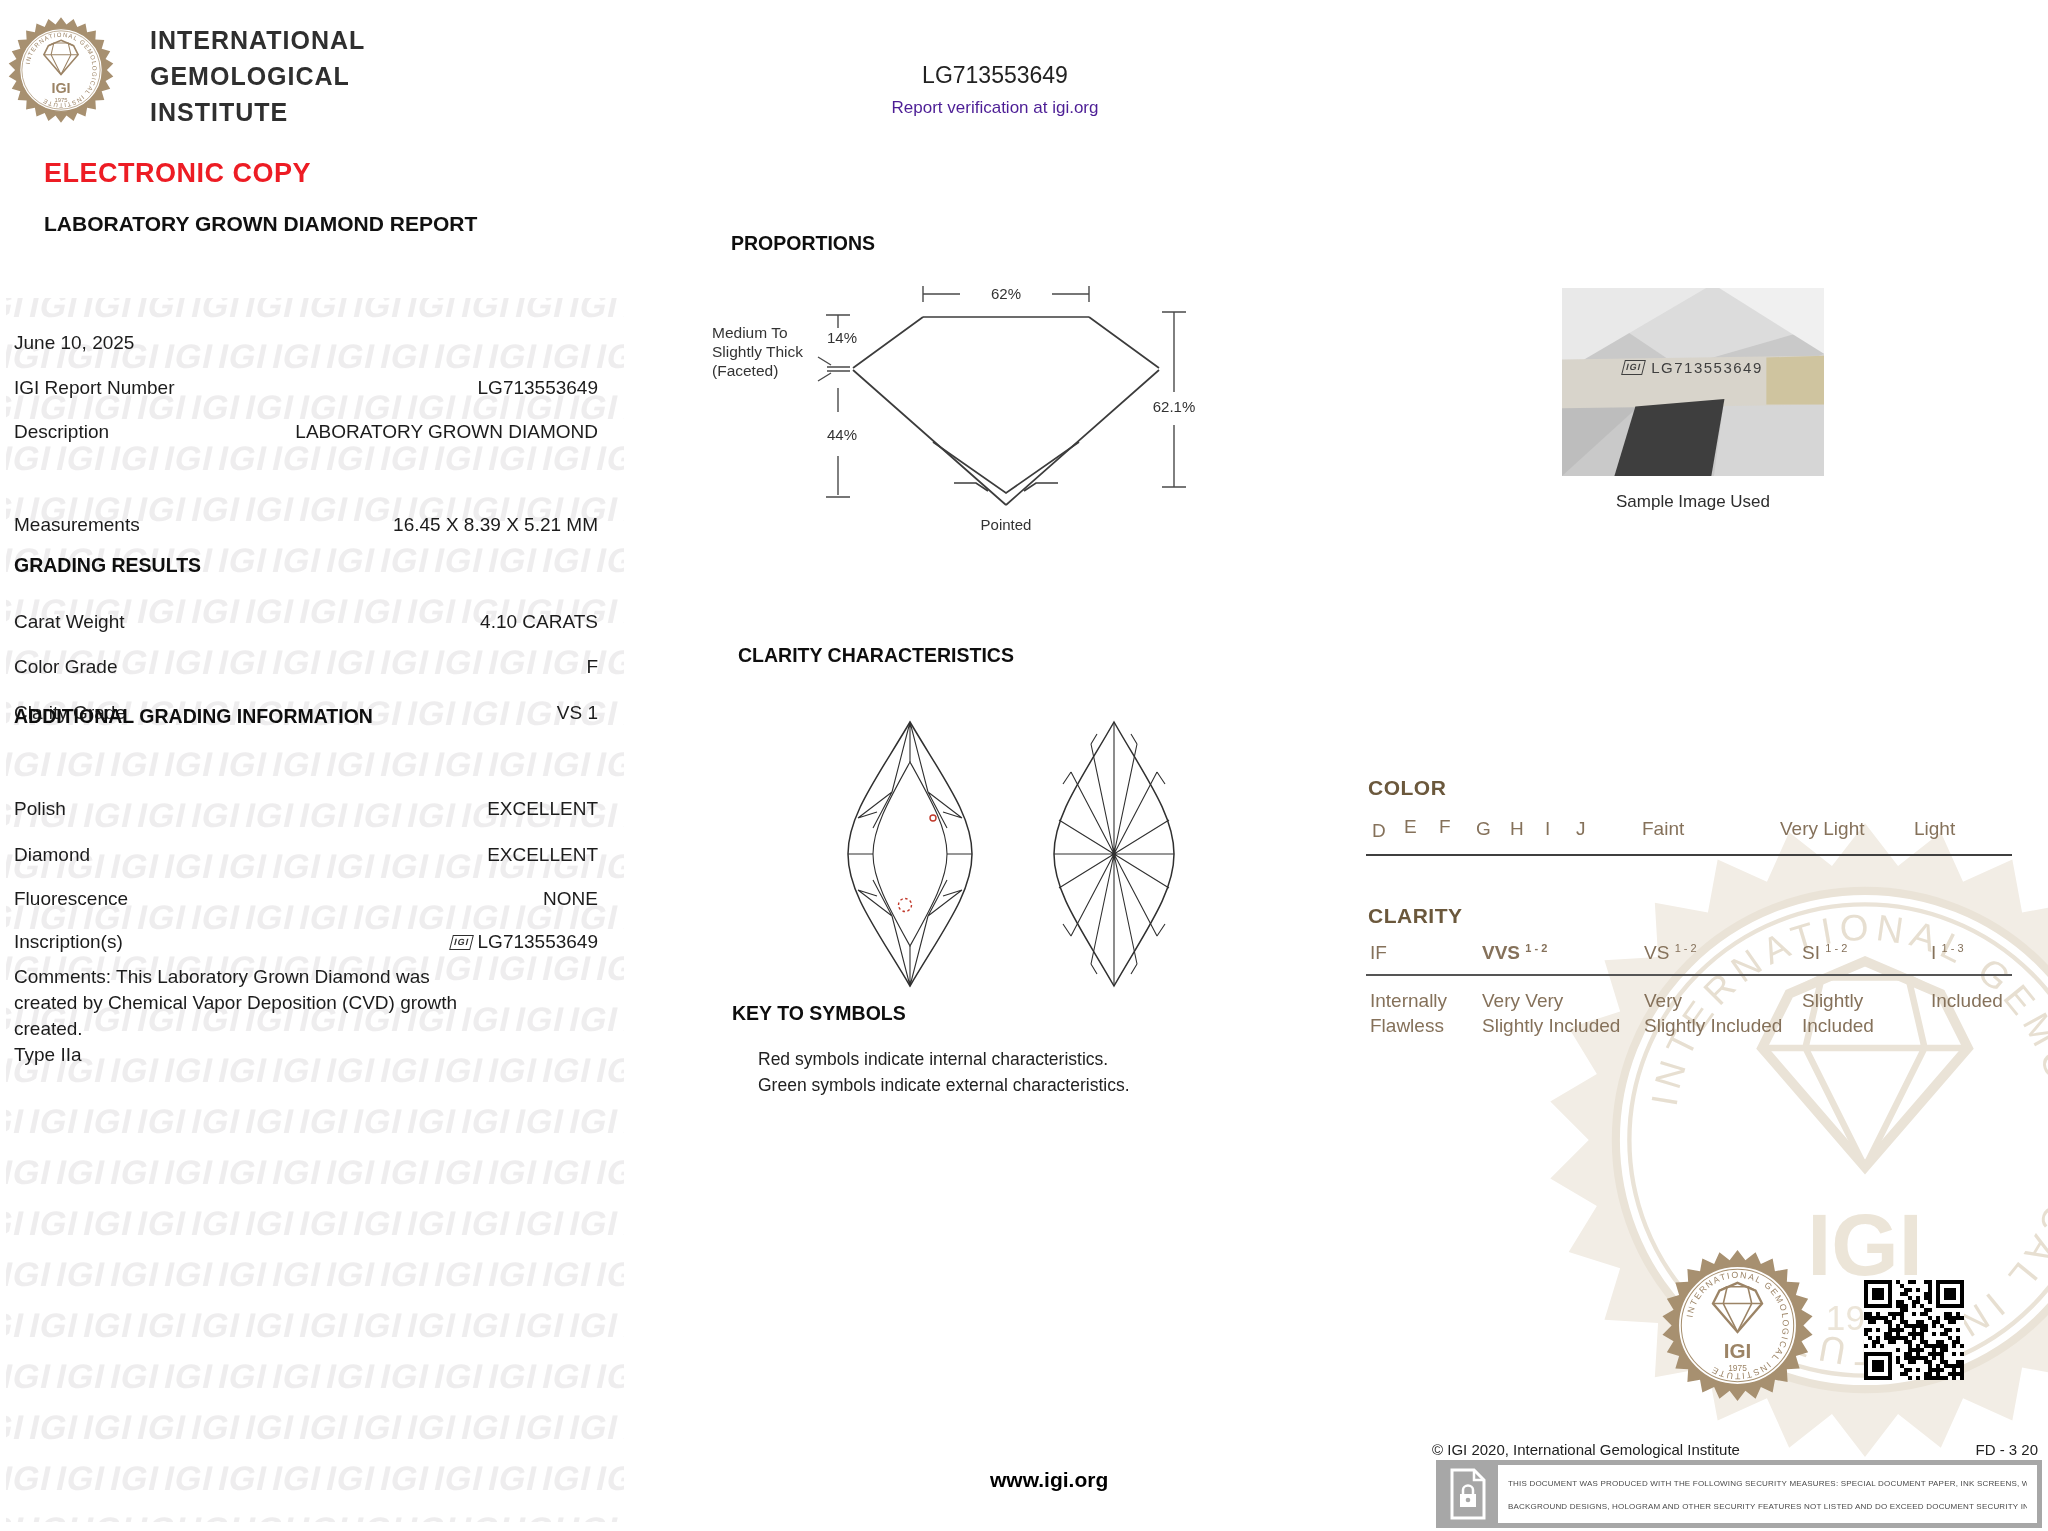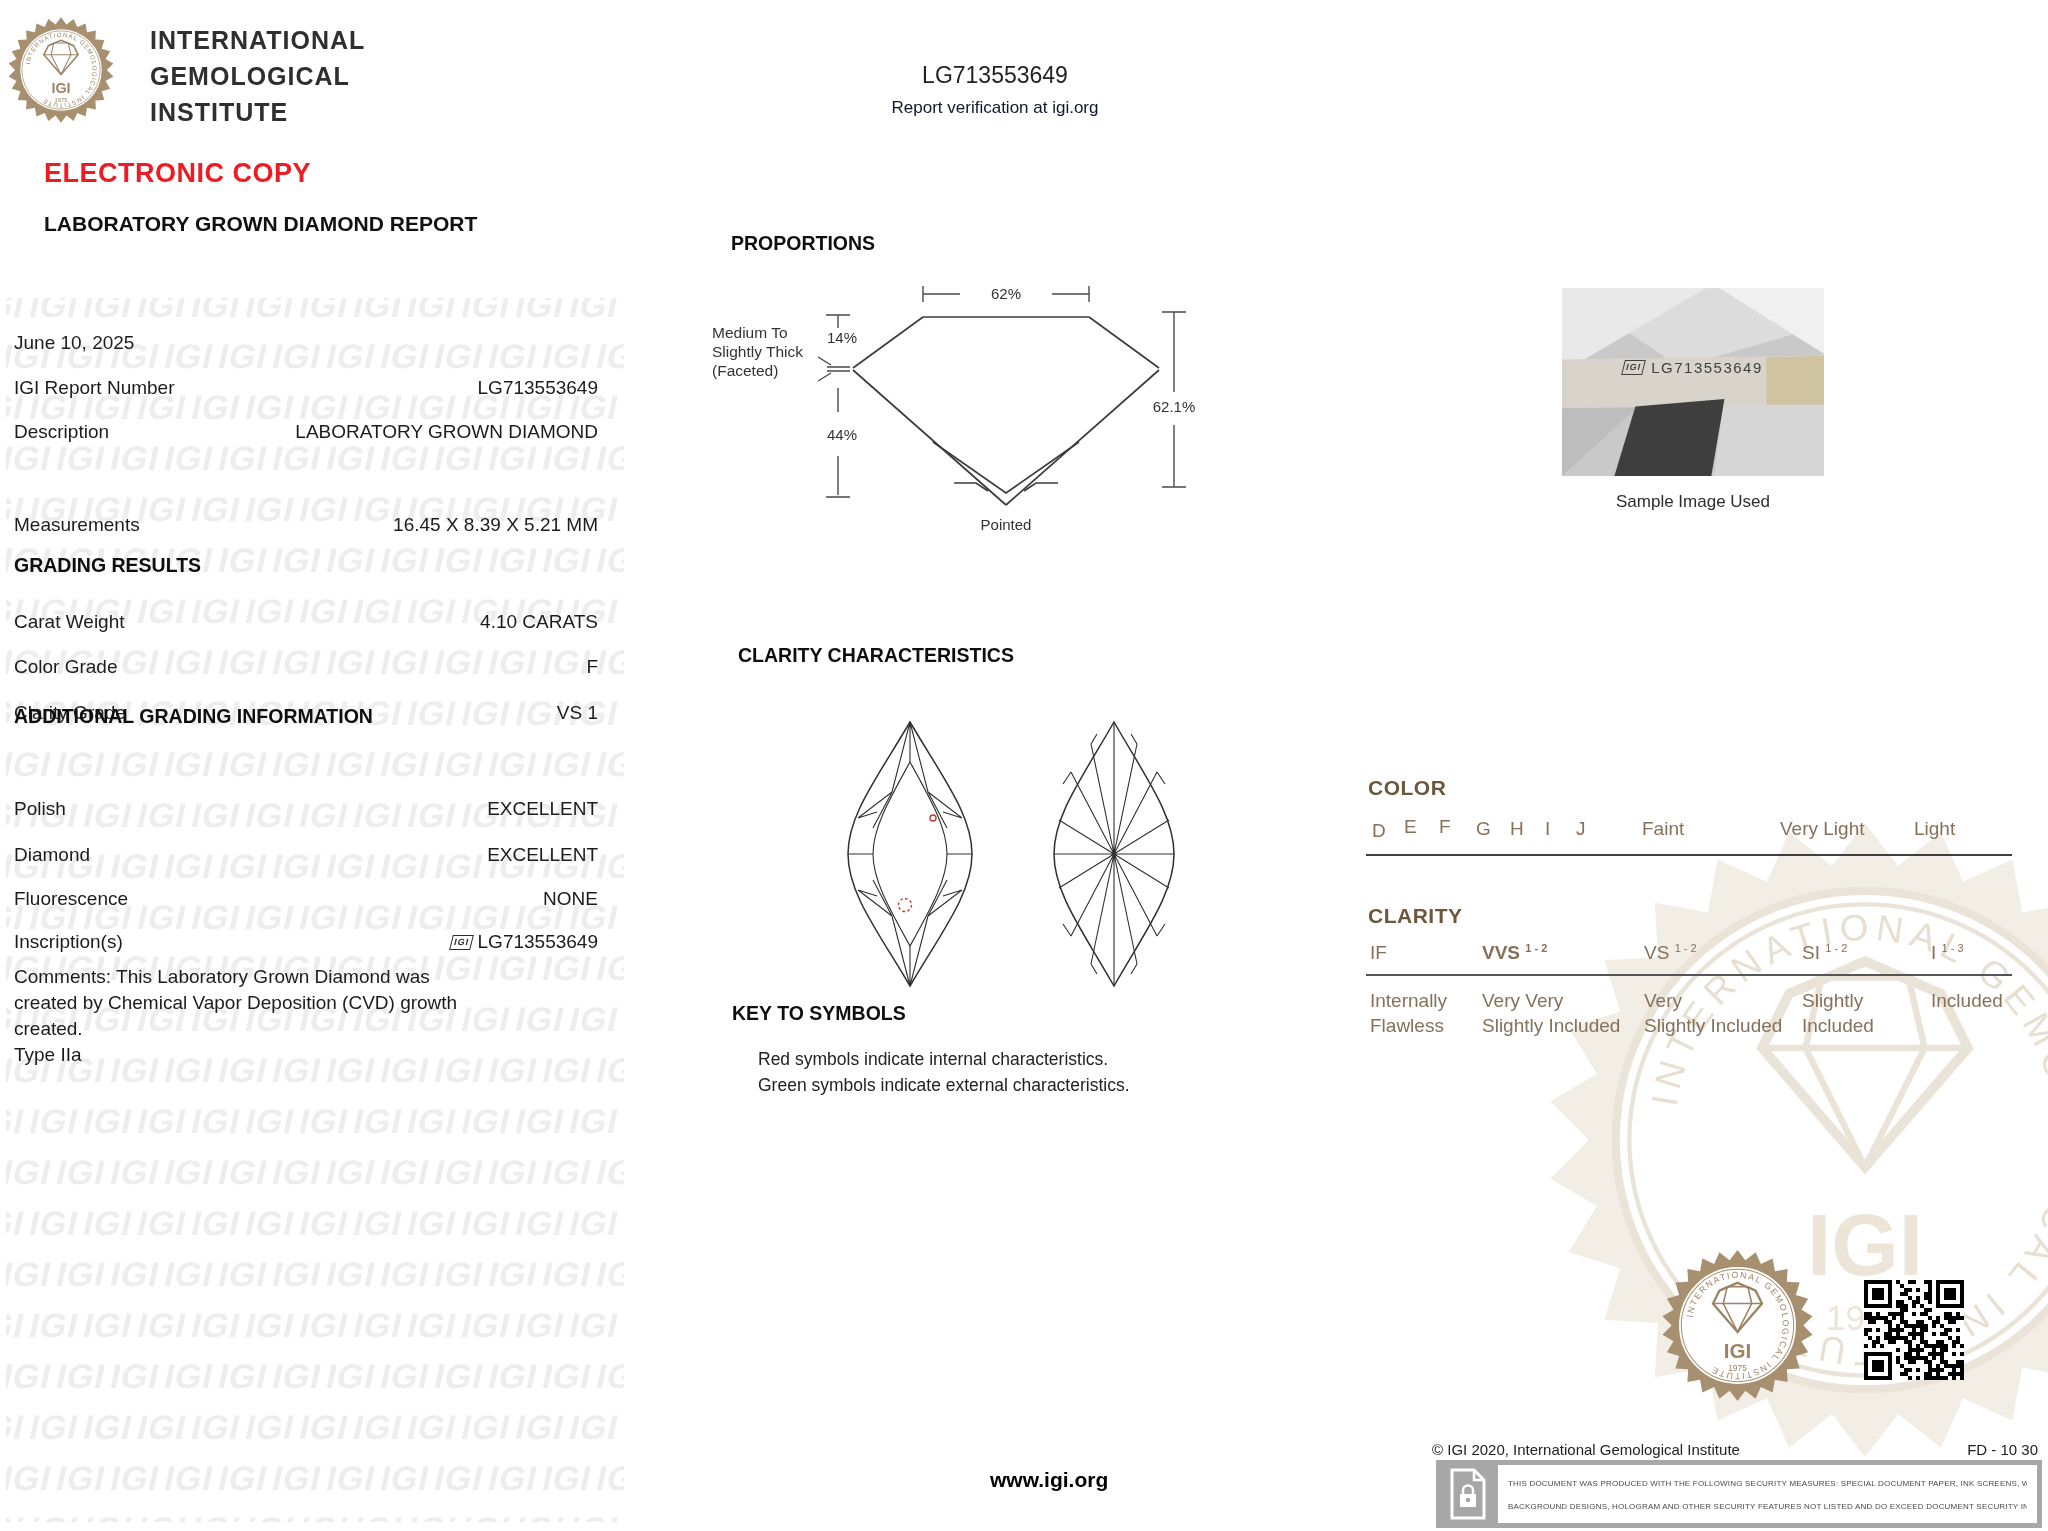--- a/index.html
+++ b/index.html
@@ -6,21 +6,21 @@
   .page{
     position:relative;width:2048px;height:1531px;background:#ffffff;
     font-family:"Liberation Sans", sans-serif;overflow:hidden;color:#1c1c1c;
   }
   .abs{position:absolute;}
   
   .org-title{font-weight:bold;font-size:25px;line-height:36px;color:#2f2f2f;letter-spacing:1px;}
   .electronic{font-weight:bold;font-size:27px;color:#ed1c24;letter-spacing:0.5px;}
   .report-title{font-weight:bold;font-size:21px;color:#111;}
   .top-number{font-size:23px;color:#222;text-align:center;width:300px;}
-  .top-verif{font-size:17px;color:#0f172a;text-align:center;width:300px;}
+  .top-verif{font-size:17px;color:#4c1d95;text-align:center;width:300px;}
   
   .wm-box{left:6px;top:298px;width:618px;height:1224px;overflow:hidden;z-index:0;}
   .wmt{position:absolute;font-size:34px;font-weight:bold;color:#eeedee;letter-spacing:1px;transform:skewX(-12deg);}
   .frow{position:absolute;left:14px;width:584px;font-size:19px;color:#1c1c1c;z-index:2;}
   .frow .lab{float:left;}
   .frow .val{float:right;text-align:right;}
   .fhead{position:absolute;left:14px;font-size:19.5px;font-weight:bold;color:#0e0e0e;z-index:2;}
   .comments{position:absolute;left:14px;width:590px;font-size:19px;line-height:26px;z-index:2;}
   .ins-val{display:flex;align-items:center;gap:6px;}
   .igi-mark{display:inline-block;border:1.5px solid #2d2d2d;color:#2d2d2d;font-size:9px;font-weight:bold;
@@ -824,21 +824,21 @@
         <rect x="72" y="0" width="28" height="28"></rect>
         <rect x="76" y="4" width="20" height="20" fill="#fff"></rect>
         <rect x="80" y="8" width="12" height="12"></rect>
         <rect x="0" y="72" width="28" height="28"></rect>
         <rect x="4" y="76" width="20" height="20" fill="#fff"></rect>
         <rect x="8" y="80" width="12" height="12"></rect>
       </g>
   </svg>
 
   <div class="abs copyright" style="left:1432px;top:1441px;">© IGI 2020, International Gemological Institute</div>
-  <div class="abs formcode" style="right:10px;top:1441px;">FD - 10 30</div>
+  <div class="abs formcode" style="right:10px;top:1441px;">FD - 3 20</div>
 
   <div class="abs website" style="left:990px;top:1468px;">www.igi.org</div>
 
   <div class="abs sec-bar">
     <svg class="abs" style="left:10px;top:7px;width:44px;height:54px;" viewBox="0 0 44 52">
       <path d="M6,2 L28,2 L38,12 L38,50 L6,50 Z" fill="none" stroke="#ffffff" stroke-width="3"></path>
       <path d="M28,2 L28,12 L38,12" fill="none" stroke="#ffffff" stroke-width="2.5"></path>
       <rect x="14" y="26" width="16" height="13" fill="#ffffff"></rect>
       <path d="M17,26 L17,22 A5,4.5 0 0 1 27,22 L27,26" fill="none" stroke="#ffffff" stroke-width="2.5"></path>
       <circle cx="22" cy="32" r="2.3" fill="#a7a7a7"></circle>

